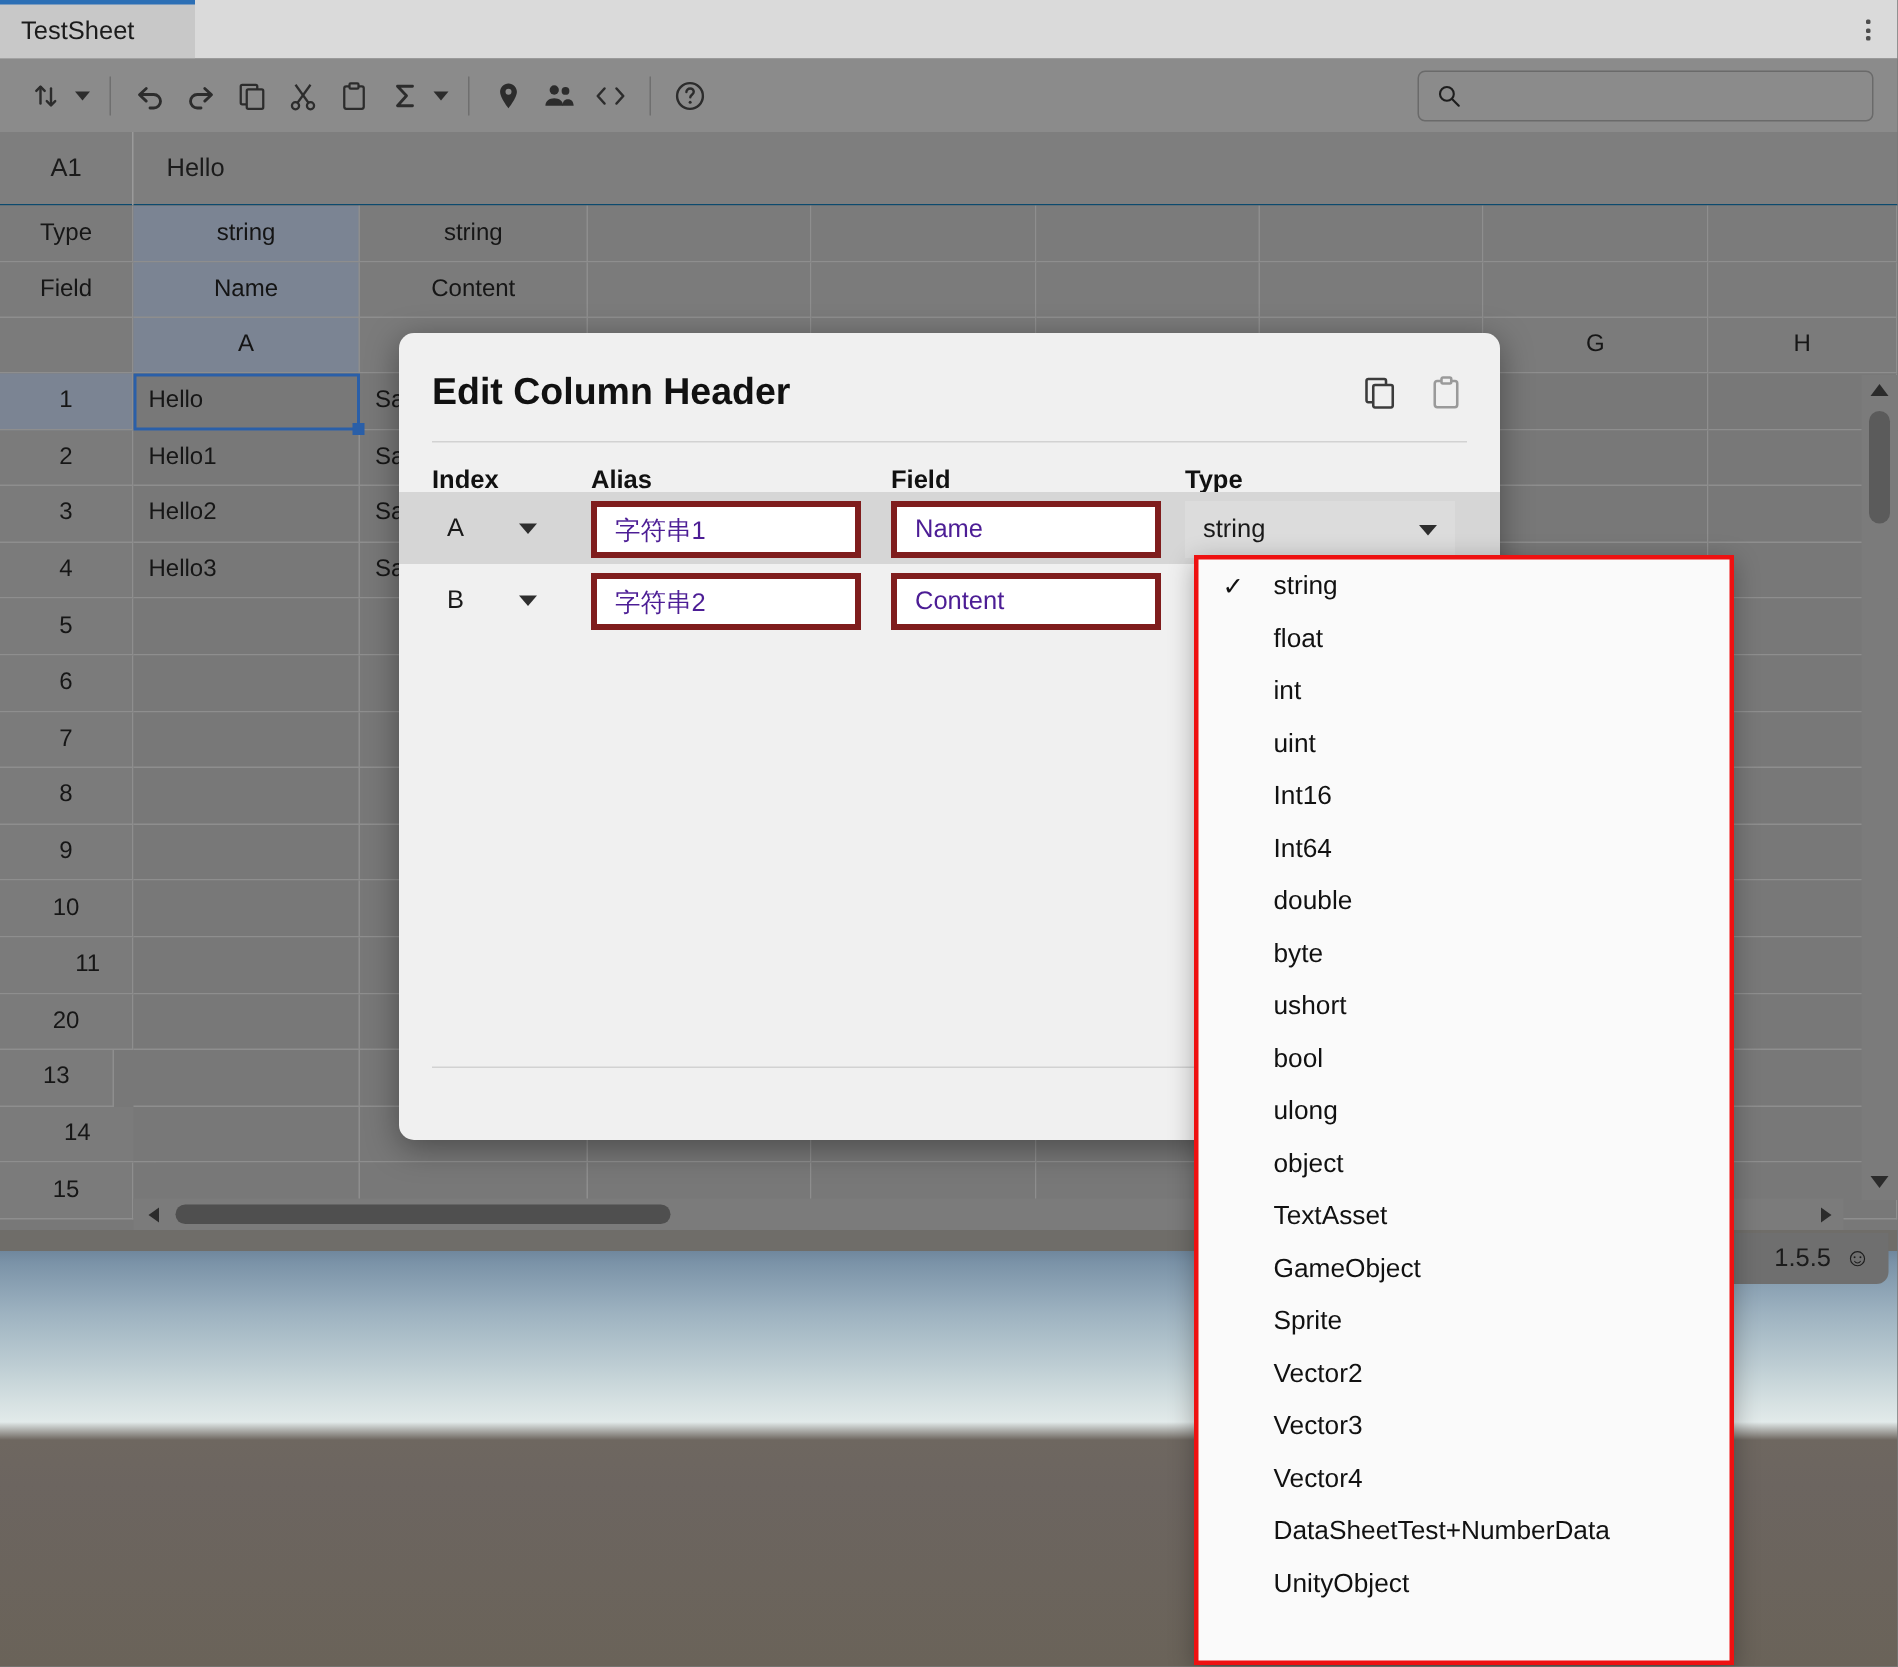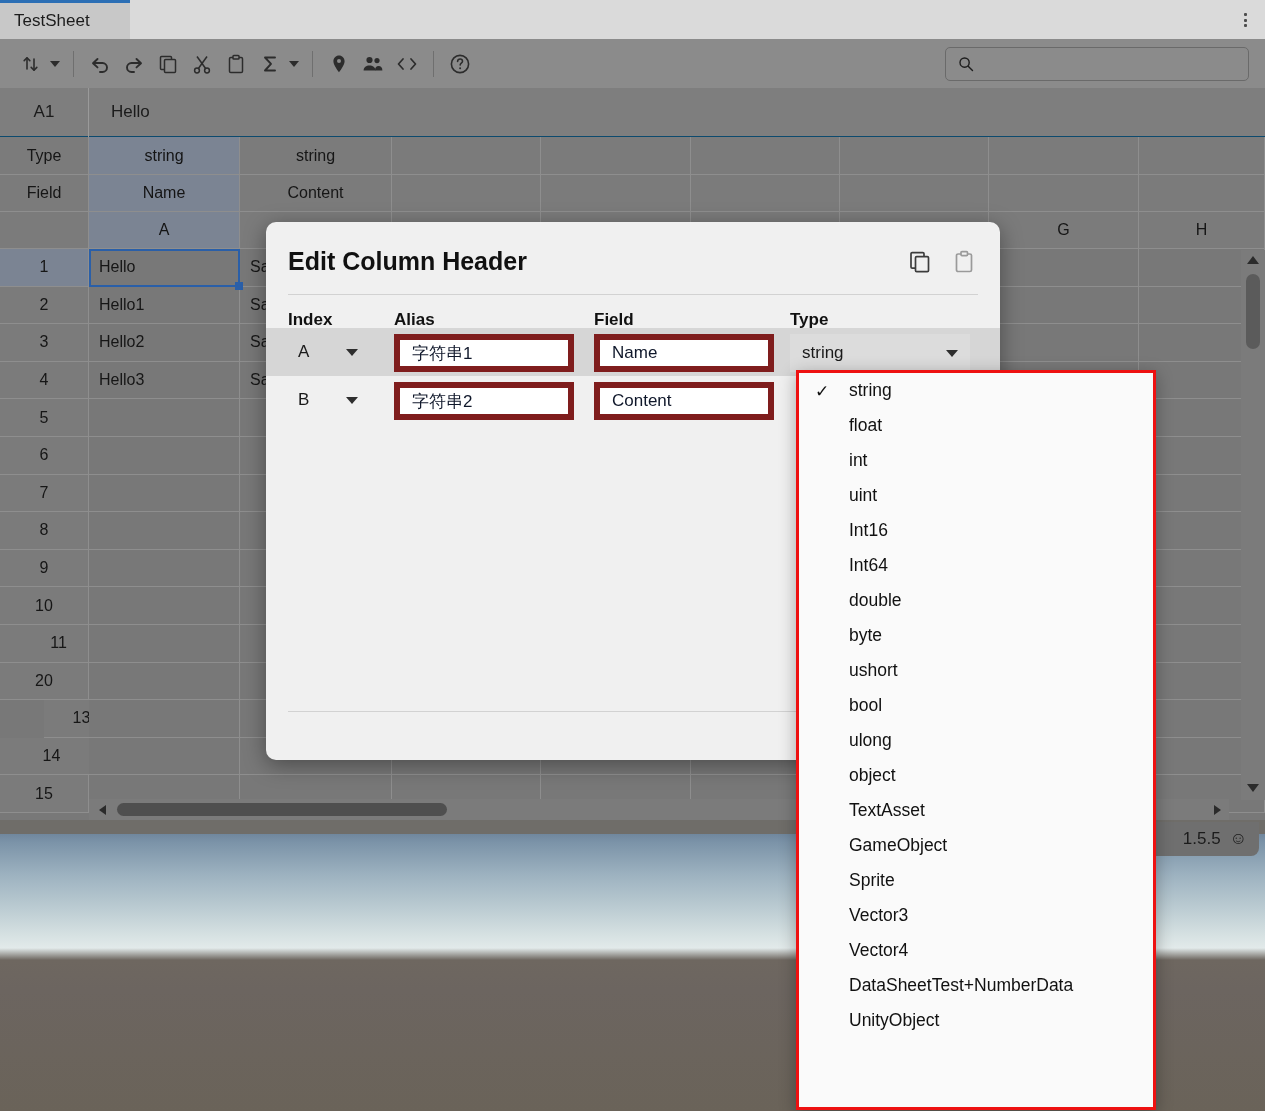--- a/index.html
+++ b/index.html
@@ -188,21 +188,21 @@
     position: absolute; left: 22px; top: 7px; width: 78px; height: 34px;
     display: flex; align-items: center; justify-content: space-between;
     padding: 0 8px 0 10px; font-size: 17px; color: #1a1a1a; cursor: pointer;
   }
   .tri-down {
     width: 0; height: 0; border-left: 6px solid transparent; border-right: 6px solid transparent;
     border-top: 7px solid #2e2e2e;
   }
   .txtinput {
     position: absolute; top: 6px; height: 38px; background: #fff;
-    border: 6px solid #7f1d1d; font-size: 17px; color: #0f172a;
+    border: 4px solid #7f1d1d; font-size: 17px; color: #4c1d95;
     padding: 0 12px; outline: none; font-family: "Liberation Sans", sans-serif;
   }
   .in-alias { left: 128px; width: 180px; }
   .in-field { left: 328px; width: 180px; }
   .typebtn {
     position: absolute; left: 524px; top: 6px; width: 180px; height: 38px;
     background: #dcdcdc; display: flex; align-items: center; justify-content: space-between;
     padding: 0 12px; font-size: 17px; color: #1a1a1a; cursor: pointer;
   }
 
@@ -527,21 +527,21 @@
         <span>20</span>
       </div>
       <div class="gcell left cell" style="left: 89px; top: 525.6px; width: 151px; height: 37.6px;"></div>
       <div class="gcell left cell" style="left: 240px; top: 525.6px; width: 152px; height: 37.6px;"></div>
       <div class="gcell left cell" style="left: 392px; top: 525.6px; width: 149px; height: 37.6px;"></div>
       <div class="gcell left cell" style="left: 541px; top: 525.6px; width: 150px; height: 37.6px;"></div>
       <div class="gcell left cell" style="left: 691px; top: 525.6px; width: 149px; height: 37.6px;"></div>
       <div class="gcell left cell" style="left: 840px; top: 525.6px; width: 149px; height: 37.6px;"></div>
       <div class="gcell left cell" style="left: 989px; top: 525.6px; width: 150px; height: 37.6px;"></div>
       <div class="gcell left cell" style="left: 1139px; top: 525.6px; width: 126px; height: 37.6px;"></div>
-      <div class="gcell center hdr-row" style="left: 0px; top: 563.2px; width: 76px; height: 37.6px; margin-left: 44px;">
+      <div class="gcell center hdr-row" style="left: 0px; top: 563.2px; width: 76px; height: 37.6px;">
         <span>13</span>
       </div>
       <div class="gcell left cell" style="left: 89px; top: 563.2px; width: 151px; height: 37.6px;"></div>
       <div class="gcell left cell" style="left: 240px; top: 563.2px; width: 152px; height: 37.6px;"></div>
       <div class="gcell left cell" style="left: 392px; top: 563.2px; width: 149px; height: 37.6px;"></div>
       <div class="gcell left cell" style="left: 541px; top: 563.2px; width: 150px; height: 37.6px;"></div>
       <div class="gcell left cell" style="left: 691px; top: 563.2px; width: 149px; height: 37.6px;"></div>
       <div class="gcell left cell" style="left: 840px; top: 563.2px; width: 149px; height: 37.6px;"></div>
       <div class="gcell left cell" style="left: 989px; top: 563.2px; width: 150px; height: 37.6px;"></div>
       <div class="gcell left cell" style="left: 1139px; top: 563.2px; width: 126px; height: 37.6px;"></div>
@@ -677,20 +677,23 @@
       <div class="tm-item">
         <span>TextAsset</span>
       </div>
       <div class="tm-item">
         <span>GameObject</span>
       </div>
       <div class="tm-item">
         <span>Sprite</span>
       </div>
       <div class="tm-item">
+        <span>Vector2</span>
+      </div>
+      <div class="tm-item">
         <span>Vector3</span>
       </div>
       <div class="tm-item">
         <span>Vector4</span>
       </div>
       <div class="tm-item">
         <span>DataSheetTest+NumberData</span>
       </div>
       <div class="tm-item">
         <span>UnityObject</span>

